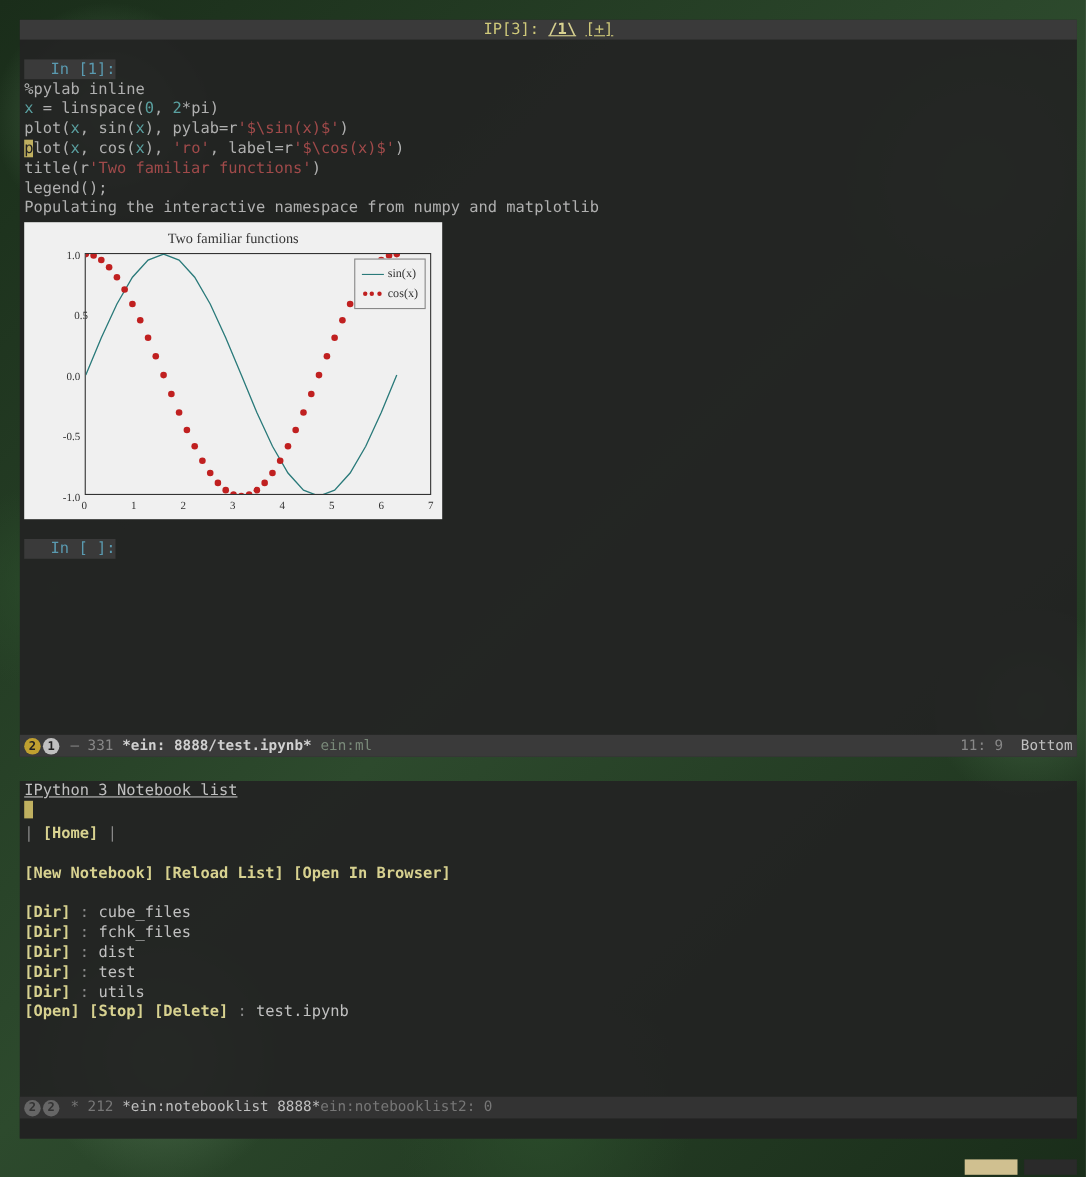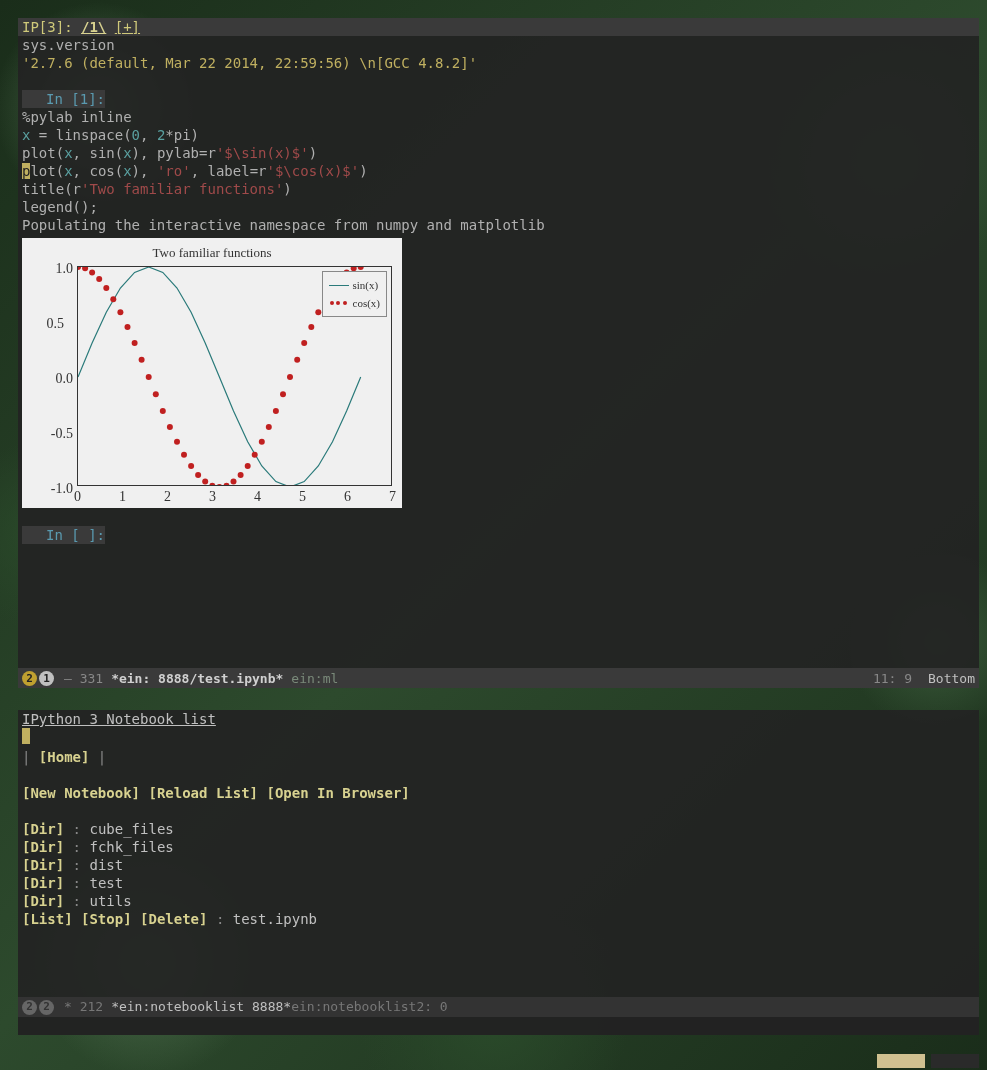--- a/index.html
+++ b/index.html
@@ -31,36 +31,37 @@
   right: 8px;
   height: 670px;
   background: rgba(35,35,35,0.92);
   color: #c0c0c0;
 }
 .header-line {
   background: #3a3a3a;
   padding: 0 4px;
   height: 18px;
   line-height: 18px;
+  text-align: center;
 }
 .ip-label { color: #cfc97a; }
 .ip-current { color: #d8d290; text-decoration: underline; font-weight: bold; }
 .ip-plus { color: #cfc97a; text-decoration: underline; }
 .code-body { padding: 0 4px; line-height: 18px; }
 .gray { color: #b0b0b0; }
 .teal { color: #5aa0a0; }
 .yellow { color: #c0b060; }
 .string { color: #a04a4a; }
 .cell-header { background: #3a3a3a; display: inline-block; }
 .cell-in { color: #5a9ab0; margin-left: 24px; }
 .cursor-block { background: #c0b060; color: #222; }
 .chart-output { background: #f0f0f0; width: 380px; height: 270px; margin: 4px 16px 0 0; position: relative; }
 .chart-title { position: absolute; top: 6px; left: 0; right: 0; text-align: center; font-family: serif; font-size: 13px; color: #333; }
 .plot-area { position: absolute; left: 55px; top: 28px; width: 315px; height: 220px; border: 1px solid #333; background: #f0f0f0; }
-.axis-label { position: absolute; font-family: serif; font-size: 14px; color: #333; text-align: right; }
+.axis-label { position: absolute; font-family: serif; font-size: 10px; color: #333; text-align: right; }
 .legend-box { position: absolute; right: 4px; top: 4px; background: #f0f0f0; border: 1px solid #888; padding: 4px 6px; font-family: serif; font-size: 11px; color: #333; text-align: right; }
 .legend-row { display: flex; align-items: center; gap: 4px; }
 .legend-line { width: 20px; height: 0; border-top: 1px solid #2a7a7a; }
 .legend-dots { width: 20px; display: flex; justify-content: space-around; }
 .legend-dots span { width: 4px; height: 4px; background: #c02020; border-radius: 50%; }
 .modeline {
   position: absolute;
   bottom: 0;
   left: 0;
   right: 0;
@@ -118,24 +119,20 @@
 </head>
 <body>
 
 <div class="bg-leaves"></div>
 
 <div class="editor-pane">
   <div class="header-line">
     <span class="ip-label">IP[3]:</span>
     <span class="ip-current">/1\</span>
     <span class="ip-plus">[+]</span>
-  </div>
-  <div class="code-body">
-    <div class="gray">sys.version</div>
-    <div class="yellow">'2.7.6 (default, Mar 22 2014, 22:59:56) \n[GCC 4.8.2]'</div>
   </div>
   <div style="height:18px"></div>
   <div class="code-body">
     <span class="cell-header"><span class="cell-in">In [1]:</span></span>
     <div class="gray">%pylab inline</div>
     <div><span class="teal">x</span><span class="gray"> = linspace(</span><span class="teal">0</span><span class="gray">, </span><span class="teal">2</span><span class="gray">*pi)</span></div>
     <div><span class="gray">plot(</span><span class="teal">x</span><span class="gray">, sin(</span><span class="teal">x</span><span class="gray">), pylab=r</span><span class="string">'$\sin(x)$'</span><span class="gray">)</span></div>
     <div><span class="cursor-block">p</span><span class="gray">lot(</span><span class="teal">x</span><span class="gray">, cos(</span><span class="teal">x</span><span class="gray">), </span><span class="string">'ro'</span><span class="gray">, label=r</span><span class="string">'$\cos(x)$'</span><span class="gray">)</span></div>
     <div><span class="gray">title(r</span><span class="string">'Two familiar functions'</span><span class="gray">)</span></div>
     <div class="gray">legend();</div>
@@ -200,21 +197,21 @@
                 <span></span>
               </span>
               <span>cos(x)</span>
             </div>
         </div>
       </div>
       <div id="yticks">
           <div class="axis-label" style="right: 329px; top: 242px;">-1.0</div>
           <div class="axis-label" style="right: 329px; top: 187px;">-0.5</div>
           <div class="axis-label" style="right: 329px; top: 132px;">0.0</div>
-          <div class="axis-label" style="right: 338px; top: 77px;">0.5</div>
+          <div class="axis-label" style="right: 322px; top: 77px;">0.5</div>
           <div class="axis-label" style="right: 329px; top: 22px;">1.0</div>
         </div>
       <div id="xticks">
           <div class="axis-label" style="left: 52px; top: 250px;">0</div>
           <div class="axis-label" style="left: 97px; top: 250px;">1</div>
           <div class="axis-label" style="left: 142px; top: 250px;">2</div>
           <div class="axis-label" style="left: 187px; top: 250px;">3</div>
           <div class="axis-label" style="left: 232px; top: 250px;">4</div>
           <div class="axis-label" style="left: 277px; top: 250px;">5</div>
           <div class="axis-label" style="left: 322px; top: 250px;">6</div>
@@ -246,21 +243,21 @@
   <div><span class="nb-sep"> | </span><span class="nb-link">[Home]</span><span class="nb-sep"> |</span></div>
   <div style="height:18px"></div>
   <div id="nb-actions"><span class="nb-bracket">[New Notebook]</span> <span class="nb-bracket">[Reload List]</span> <span class="nb-bracket">[Open In Browser]</span> </div>
   <div style="height:18px"></div>
   <div id="nb-entries">
       <div> <span class="nb-bracket">[Dir]</span> <span class="nb-sep">: </span><span class="nb-filename">cube_files</span></div>
       <div> <span class="nb-bracket">[Dir]</span> <span class="nb-sep">: </span><span class="nb-filename">fchk_files</span></div>
       <div> <span class="nb-bracket">[Dir]</span> <span class="nb-sep">: </span><span class="nb-filename">dist</span></div>
       <div> <span class="nb-bracket">[Dir]</span> <span class="nb-sep">: </span><span class="nb-filename">test</span></div>
       <div> <span class="nb-bracket">[Dir]</span> <span class="nb-sep">: </span><span class="nb-filename">utils</span></div>
-      <div> <span class="nb-bracket">[List]</span> <span class="nb-bracket">[Stop]</span> <span class="nb-bracket">[Delete]</span> <span class="nb-sep">: </span><span class="nb-filename">test.ipynb</span></div>
+      <div> <span class="nb-bracket">[Open]</span> <span class="nb-bracket">[Stop]</span> <span class="nb-bracket">[Delete]</span> <span class="nb-sep">: </span><span class="nb-filename">test.ipynb</span></div>
     </div>
 
   <div class="modeline2">
     <span class="dim-badge">2</span>
     <span class="dim-badge">2</span>
     <span style="margin:0 8px">* 212</span>
     <span class="buf-name" style="color:#c0c0c0">*ein:notebooklist 8888*</span>
     <span class="mode">ein:notebooklist</span>
     <span class="spacer"></span>
     <span class="pos">2: 0</span>

